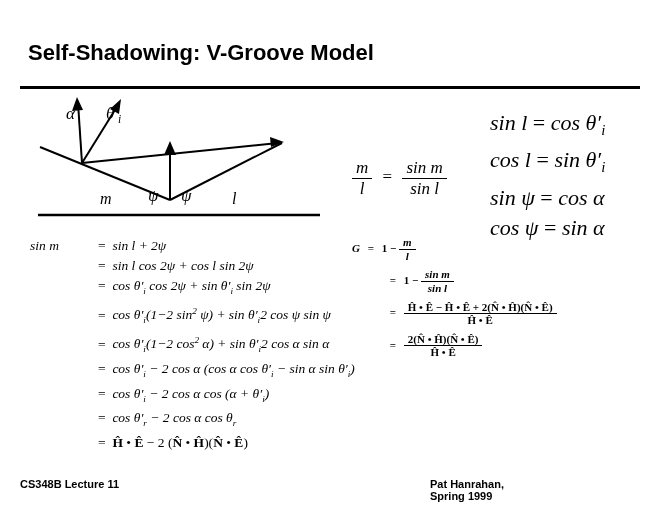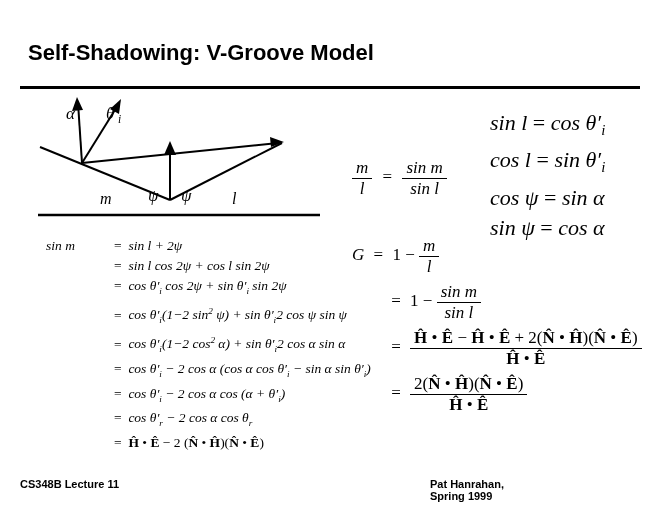--- a/index.html
+++ b/index.html
@@ -95,28 +95,29 @@
     font-size: 17px;
   }
   
   #derivation {
     position: absolute;
     left: 30px;
     top: 236px;
     font-size: 13.5px;
     line-height: 20px;
   }
-  #derivation .row { display: block; white-space: nowrap; margin-left: 16px; }
+  #derivation .row { display: block; white-space: nowrap; }
   #derivation .row .lead { display: inline-block; width: 68px; }
   
   #gblock {
     position: absolute;
     left: 352px;
     top: 236px;
-    font-size: 17px;
+    font-size: 11px;
+    font-weight: bold;
   }
   #gblock .gline { display: block; white-space: nowrap; margin-bottom: 6px; }
   #gblock .eqlead { display: inline-block; width: 30px; }
 </style>
 </head>
 <body>
 
 <div id="slide">
 
   <div id="title">Self-Shadowing: V-Groove Model</div>
@@ -153,24 +154,24 @@
   <div class="math it" style="position:absolute;left:232px;top:190px;font-size:16px;">l</div>
 
   <div id="identities" class="math">
     <div>
       <span class="it">sin&nbsp;l</span> = <span class="it">cos&nbsp;θ′</span><span class="sub it">i</span>
     </div>
     <div>
       <span class="it">cos&nbsp;l</span> = <span class="it">sin&nbsp;θ′</span><span class="sub it">i</span>
     </div>
     <div>
+      <span class="it">sin&nbsp;ψ</span> = <span class="it">cos&nbsp;α</span>
+    </div>
+    <div>
       <span class="it">cos&nbsp;ψ</span> = <span class="it">sin&nbsp;α</span>
-    </div>
-    <div>
-      <span class="it">sin&nbsp;ψ</span> = <span class="it">cos&nbsp;α</span>
     </div>
   </div>
 
   <div id="ratio" class="math">
     <span class="frac">
       <span class="num it">m</span>
       <span class="den it">l</span>
     </span>
     <span style="padding:0 6px;">=</span>
     <span class="frac">

